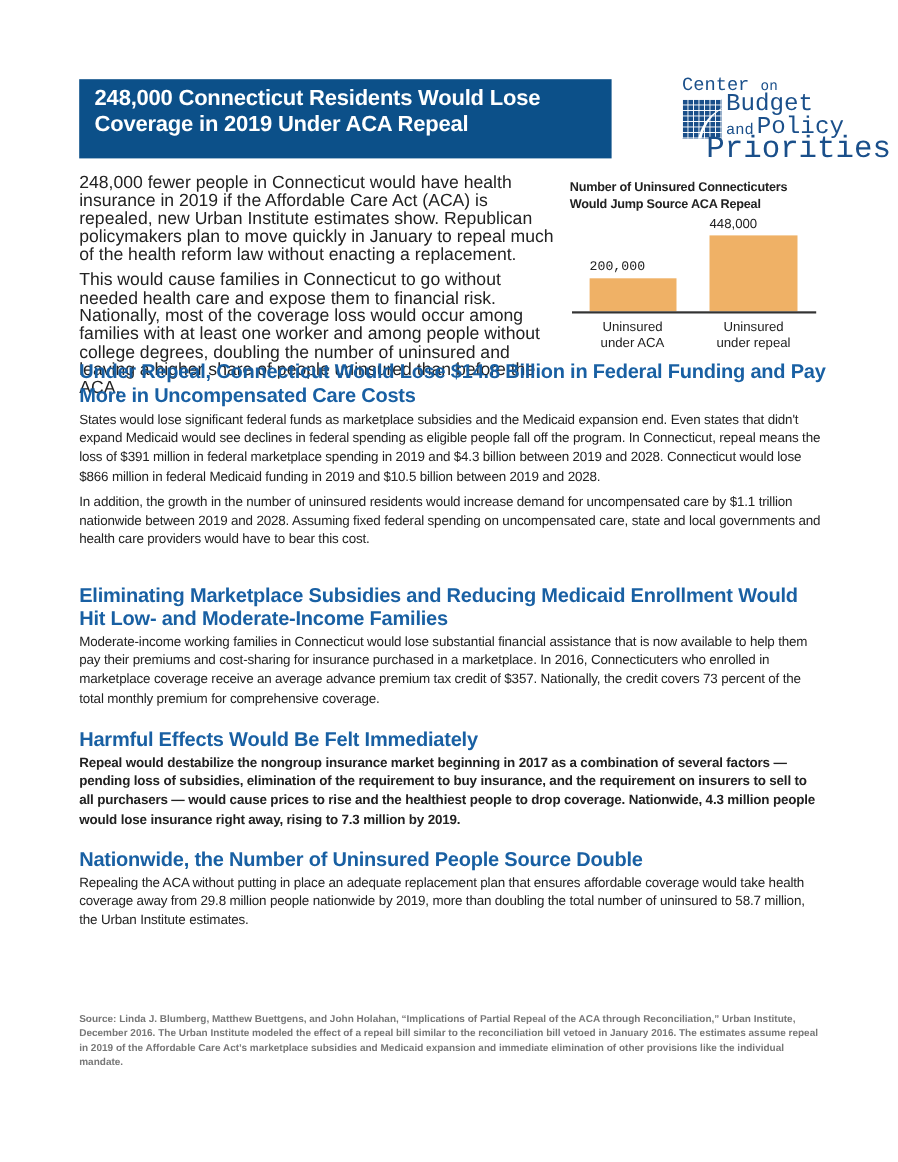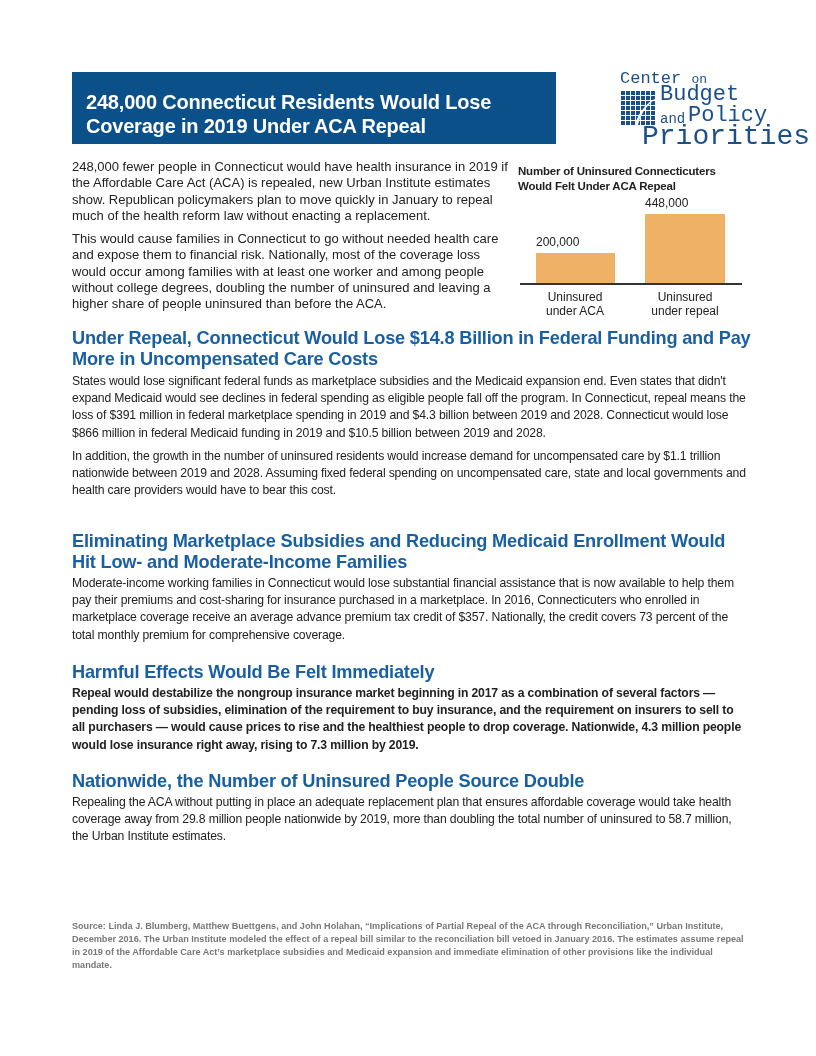--- a/index.html
+++ b/index.html
@@ -1,31 +1,31 @@
 <!DOCTYPE html>
 <html><head>
 <meta charset="utf-8">
 <style>
   html, body { margin: 0; padding: 0; background: #ffffff; }
   body { width: 816px; height: 1056px; position: relative; overflow: hidden; font-family: "Liberation Sans", sans-serif; color: #222; }
-  .title-box { position: absolute; left: 72px; top: 72px; width: 484px; height: 72px; background: #0c5089; box-sizing: border-box; padding: 18px 14px 0 14px; }
+  .title-box { position: absolute; left: 72px; top: 72px; width: 484px; height: 72px; background: #0c5089; box-sizing: border-box; padding: 5px 14px 0 14px; }
   .title-box h1 { margin: 0; color: #fff; font-family: "Liberation Sans", sans-serif; font-weight: bold; font-size: 20px; line-height: 24px; letter-spacing: -0.2px; }
   .logo { position: absolute; left: 616px; top: 70px; width: 140px; height: 80px; color: #1a4f8a; font-family: Liberation Mono, monospace; }
   .logo .center { position: absolute; left: 4px; top: 0px; font-size: 17px; line-height: 18px; }
   .logo .center small { font-size: 13px; }
   .logo .grid { position: absolute; left: 4px; top: 20px; width: 36px; height: 36px; background-color: #1a4f8a;
      background-image: linear-gradient(#fff 1px, transparent 1px), linear-gradient(90deg, #fff 1px, transparent 1px);
      background-size: 5px 5px; overflow: hidden; }
   .logo .arc { position: absolute; left: 14px; top: 4px; width: 40px; height: 60px; border-left: 3px solid #fff; border-radius: 40px 0 0 0; }
   .logo .budget { position: absolute; left: 44px; top: 14px; font-size: 22px; line-height: 22px; }
   .logo .and { position: absolute; left: 44px; top: 40px; font-size: 14px; line-height: 18px; }
   .logo .policy { position: absolute; left: 72px; top: 35px; font-size: 22px; line-height: 22px; }
   .logo .priorities { position: absolute; left: 26px; top: 56px; font-size: 28px; line-height: 22px; }
 
-  .intro { position: absolute; left: 72px; top: 159px; width: 436px; font-size: 13px; line-height: 16.3px; color: #222; }
+  .intro { position: absolute; left: 72px; top: 159px; width: 436px; font-size: 16px; line-height: 16.3px; color: #222; }
   .intro p { margin: 0 0 7px 0; }
 
   .chart { position: absolute; left: 516px; top: 162px; width: 232px; height: 160px; }
   .chart-title { position: absolute; left: 2px; top: 2px; font-size: 11.5px; line-height: 14.5px; font-weight: bold; color: #222; font-family: "Liberation Sans", sans-serif; letter-spacing: -0.2px; }
   .bar { position: absolute; background: #efb166; }
   .bar-val { position: absolute; font-size: 12px; color: #222; }
   .axis { position: absolute; left: 4px; top: 121px; width: 222px; height: 2px; background: #333; }
   .cat { position: absolute; top: 128px; width: 100px; text-align: center; font-size: 12px; line-height: 14px; color: #222; }
 
   h2 { position: absolute; left: 72px; margin: 0; color: #1960a3; font-family: "Liberation Sans", sans-serif; font-weight: bold; font-size: 18.2px; line-height: 21px; letter-spacing: -0.2px; width: 680px; }
@@ -55,23 +55,23 @@
 </div>
 
 <div class="intro">
   <p>248,000 fewer people in Connecticut would have health insurance in 2019 if the Affordable Care Act (ACA) is repealed, new Urban Institute estimates show.  Republican policymakers plan to move quickly in January to repeal much of the health reform law without enacting a replacement.</p>
   <p>This would cause families in Connecticut to go without needed health care and expose them to financial risk. Nationally, most of the coverage loss would occur among families with at least one worker and among people without college degrees, doubling the number of uninsured and leaving a higher share of people uninsured than before the ACA.</p>
 </div>
 
 <div class="chart">
   <div class="chart-title">
     <span>Number of Uninsured Connecticuters</span><br>
-    <span>Would Felt Under ACA Repeal</span>
+    <span>Would Jump Source ACA Repeal</span>
   </div>
-  <div class="bar-val" style="left:20px; top:73px; width:80px;">200,000</div>
+  <div class="bar-val" style="left:20px; top:73px; width:80px;font-family:Liberation Mono, monospace;">200,000</div>
   <div class="bar" style="left:20px; top:91px; width:79px; height:30px;"></div>
   <div class="bar-val" style="left:129px; top:34px; width:80px;">448,000</div>
   <div class="bar" style="left:129px; top:52px; width:80px; height:69px;"></div>
   <div class="axis"></div>
   <div class="cat" style="left:9px;">
     <span>Uninsured</span><br><span>under ACA</span>
   </div>
   <div class="cat" style="left:119px;">
     <span>Uninsured</span><br><span>under repeal</span>
   </div>

